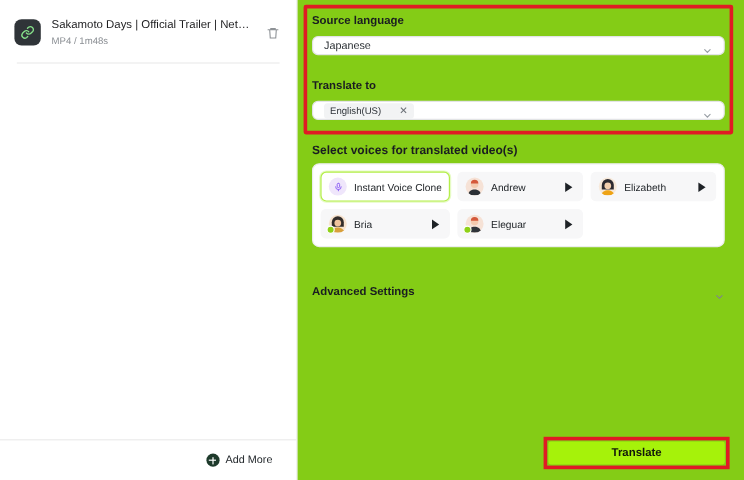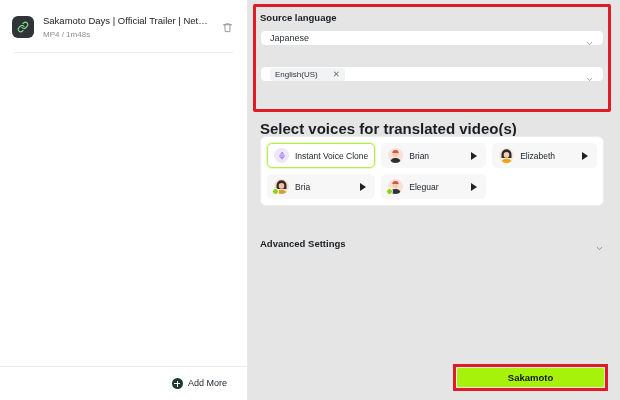--- a/index.html
+++ b/index.html
@@ -94,21 +94,21 @@
     content: ""; position: absolute; background: #fff;
   }
   .plus-circle::before { left: 2.5px; right: 2.5px; top: 5px; height: 1.3px; }
   .plus-circle::after  { top: 2.5px; bottom: 2.5px; left: 5px; width: 1.3px; }
 
   
   .right-panel {
     flex: 1 1 auto;
     position: relative;
     padding: 0 10px;
-    background: #e5e5e5;
+    background: #84cc16;
   }
 
   .field-label {
     font-size: 9.5px;
     font-weight: bold;
     color: #1a1d21;
     margin-bottom: 7px;
   }
   .select-box {
     height: 16px;
@@ -158,21 +158,21 @@
     width: 358px; height: 108px;
     border: 3px solid #e01b24;
     border-radius: 2px;
     pointer-events: none;
   }
 
   
   .voices-label {
     position: absolute;
     left: 12px; top: 120px;
-    font-size: 15px;
+    font-size: 10px;
     font-weight: bold;
     color: #1a1d21;
   }
   .voices-box {
     position: absolute;
     left: 12px; top: 136px;
     width: 344px;
     border: 1px solid #eceded;
     border-radius: 6px;
     padding: 6px;
@@ -321,20 +321,21 @@
         <span class="select-value">Japanese</span>
         <span class="chev">
           <svg width="9" height="9" viewBox="0 0 24 24" fill="none" stroke="#9aa0a6" stroke-width="2.6" stroke-linecap="round">
               <path d="M6 9l6 6 6-6"></path>
             </svg>
         </span>
       </div>
     </div>
 
     <div class="group-b">
+      <div class="field-label">Translate to</div>
       <div class="select-box">
         <span class="select-value">
           <span class="chip">
             <span>English(US)</span>
             <span class="chip-x">✕</span>
           </span>
         </span>
         <span class="chev">
           <svg width="9" height="9" viewBox="0 0 24 24" fill="none" stroke="#9aa0a6" stroke-width="2.6" stroke-linecap="round">
               <path d="M6 9l6 6 6-6"></path>
@@ -362,21 +363,21 @@
       <div class="voice-card">
         <span class="avatar">
           <span class="face" style="background:#f6e2d6">
             <svg width="15" height="15" viewBox="0 0 24 24">
                 <circle cx="12" cy="9" r="5" fill="#f3c9ad"></circle>
                 <path d="M12 3a5 5 0 0 0-5 5h10a5 5 0 0 0-5-5z" fill="#d4583a"></path>
                 <path d="M3 24c1-6 5-8 9-8s8 2 9 8z" fill="#2b3036"></path>
               </svg>
           </span>
         </span>
-        <span class="voice-name">Brian</span>
+        <span class="voice-name">Andrew</span>
         <span class="play-tri"></span>
       </div>
 
       <div class="voice-card">
         <span class="avatar">
           <span class="face" style="background:#f7e9da">
             <svg width="15" height="15" viewBox="0 0 24 24">
                 <path d="M4 10a8 8 0 0 1 16 0v6H4z" fill="#2c2a30"></path>
                 <circle cx="12" cy="11" r="4.5" fill="#f3cfae"></circle>
                 <path d="M3 24c1-5 5-7 9-7s8 2 9 7z" fill="#eea315"></path>
@@ -422,18 +423,18 @@
     <div class="adv">
       <span class="adv-label">Advanced Settings</span>
       <span class="chev">
         <svg width="9" height="9" viewBox="0 0 24 24" fill="none" stroke="#7f858b" stroke-width="2.4" stroke-linecap="round">
             <path d="M6 9l6 6 6-6"></path>
           </svg>
       </span>
     </div>
 
     <div class="translate-wrap">
-      <button class="translate-btn">Sakamoto</button>
+      <button class="translate-btn">Translate</button>
       <div class="ann-bottom"></div>
     </div>
 
   </div>
 </div>
 
 </body></html>

